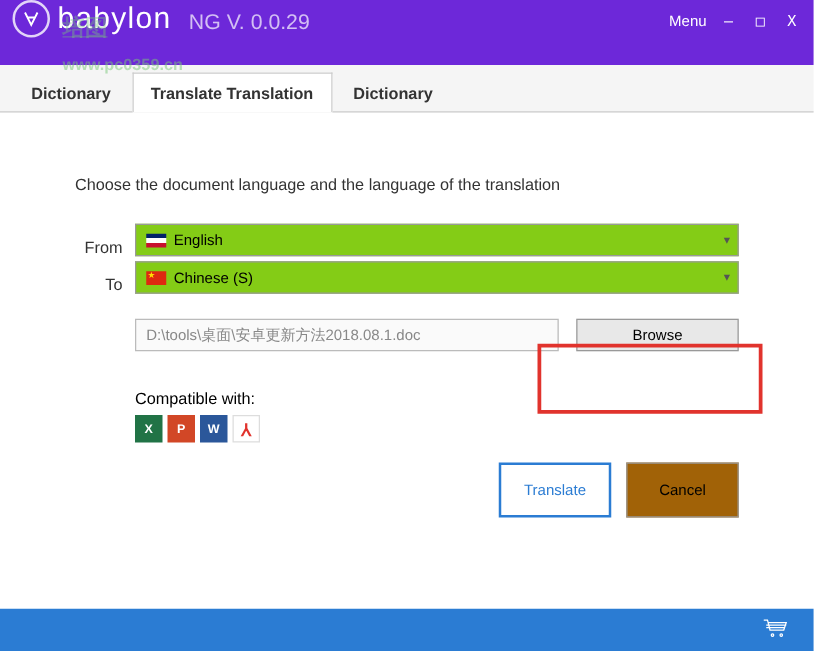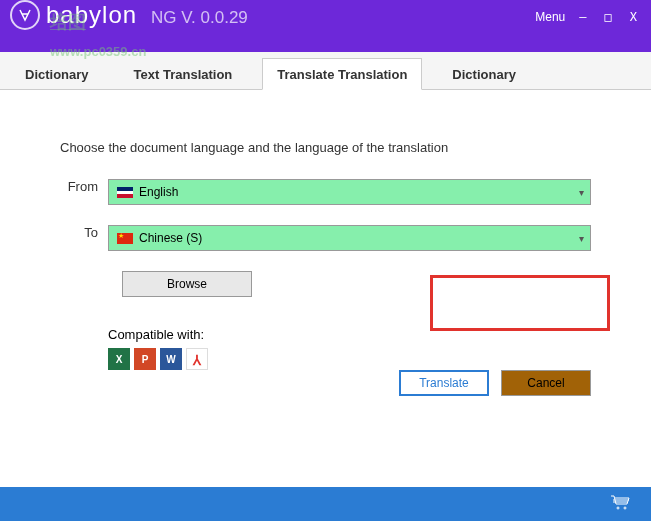--- a/index.html
+++ b/index.html
@@ -8,30 +8,30 @@
 .titlebar { height: 52px; background: #6d28d9; display: flex; align-items: flex-start; padding: 0 10px; position: relative; }
 .logo-area { display: flex; align-items: center; gap: 6px; }
 .logo-icon { width: 30px; height: 30px; border: 2px solid rgba(255,255,255,0.8); border-radius: 50%; display: flex; align-items: center; justify-content: center; color: #fff; font-size: 16px; }
 .logo-text { color: #fff; font-size: 24px; font-weight: 300; letter-spacing: 1px; }
 .version { color: rgba(255,255,255,0.7); font-size: 17px; margin-left: 8px; margin-top: 6px; }
 .watermark { position: absolute; left: 50px; top: 10px; color: rgba(120,200,120,0.4); font-size: 18px; font-weight: bold; pointer-events: none; text-decoration: underline; }
 .watermark2 { position: absolute; left: 50px; top: 44px; color: rgba(120,200,120,0.5); font-size: 13px; font-weight: bold; pointer-events: none; }
 .win-controls { position: absolute; right: 10px; top: 8px; display: flex; align-items: center; gap: 10px; color: #fff; font-size: 12px; }
 .win-btn { cursor: pointer; padding: 2px 4px; font-family: monospace; }
 
-.tabbar { height: 38px; background: #f5f5f5; border-bottom: 1px solid #ccc; display: flex; padding: 6px 10px 0 10px; gap: 15px; }
+.tabbar { height: 38px; background: #f5f5f5; border-bottom: 1px solid #ccc; display: flex; padding: 6px 10px 0 10px; gap: 2px; }
 .tab { padding: 8px 14px; font-size: 13px; font-weight: bold; color: #333; border: 1px solid transparent; cursor: pointer; }
 .tab.active { background: #fff; border: 1px solid #ccc; border-bottom: 1px solid #fff; margin-bottom: -1px; }
 
 .content { padding: 50px 60px 20px 60px; }
 .instruction { font-size: 13px; color: #333; margin-bottom: 24px; }
 
-.form-row { display: flex; align-items: flex-start; margin-bottom: 20px; }
+.form-row { display: flex; align-items: flex-end; margin-bottom: 4px; }
 .form-label { width: 48px; text-align: right; padding-right: 10px; font-size: 13px; color: #333; }
-.lang-select { flex: 1; height: 26px; border: 1px solid #999; background: #86efac; display: flex; align-items: center; padding: 0 8px; position: relative; cursor: pointer; }
+.lang-select { flex: 1; height: 26px; border: 1px solid #999; background: #84cc16; display: flex; align-items: center; padding: 0 8px; position: relative; cursor: pointer; }
 .lang-select .flag { width: 16px; height: 11px; margin-right: 6px; }
 .lang-select .arrow { position: absolute; right: 6px; font-size: 10px; color: #555; }
 .flag-uk { background: linear-gradient(#012169 33%, #fff 33% 66%, #c8102e 66%); }
 .flag-cn { background: #de2910; position: relative; }
 .flag-cn::after { content: "★"; color: #ffde00; font-size: 7px; position: absolute; left: 1px; top: -1px; }
 
 .file-row { display: flex; align-items: center; margin-top: 20px; margin-left: 48px; }
 .file-path { flex: 1; height: 26px; border: 1px solid #bbb; background: #fafafa; padding: 0 8px; display: flex; align-items: center; color: #888; font-size: 12px; }
 .browse-btn { width: 130px; height: 26px; margin-left: 14px; background: #e8e8e8; border: 1px solid #999; cursor: pointer; font-size: 12px; }
 .highlight-box { position: absolute; border: 3px solid #e1332d; pointer-events: none; }
@@ -39,21 +39,21 @@
 .compat-section { margin-left: 48px; margin-top: 30px; }
 .compat-label { font-size: 13px; margin-bottom: 6px; }
 .compat-icons { display: flex; gap: 4px; }
 .app-icon { width: 22px; height: 22px; display: flex; align-items: center; justify-content: center; color: #fff; font-size: 10px; font-weight: bold; }
 .xl { background: #217346; }
 .pp { background: #d24726; }
 .wd { background: #2b579a; }
 .pdf { background: #fff; color: #e1332d; border: 1px solid #ddd; font-size: 14px; }
 
 .action-row { position: absolute; right: 60px; top: 370px; display: flex; gap: 12px; }
-.action-btn { width: 90px; height: 26px; border: 1px solid #999; cursor: pointer; font-size: 12px; }
+.action-btn { width: 90px; height: 44px; border: 1px solid #999; cursor: pointer; font-size: 12px; }
 .translate-btn { background: #fff; border: 2px solid #2b7cd3; color: #2b7cd3; }
 .cancel-btn { background: #a16207; }
 
 .footer { position: absolute; bottom: 0; left: 0; right: 0; height: 34px; background: #2b7cd3; display: flex; align-items: center; justify-content: flex-end; padding: 0 20px; }
 .cart-icon { color: #fff; font-size: 18px; cursor: pointer; }
 </style>
 </head>
 <body>
 
 <div class="titlebar">
@@ -73,21 +73,20 @@
   <div class="win-controls">
     <span>Menu</span>
     <span class="win-btn">—</span>
     <span class="win-btn">□</span>
     <span class="win-btn">X</span>
   </div>
 </div>
 
 <div class="tabbar">
   <div class="tab">Dictionary</div>
-  <div class="tab">Text Translation</div>
   <div class="tab active">Translate Translation</div>
   <div class="tab">Dictionary</div>
 </div>
 
 <div class="content">
   <div class="instruction">Choose the document language and the language of the translation</div>
 
   <div class="form-row">
     <div class="form-label">From</div>
     <div class="lang-select">
@@ -100,20 +99,23 @@
   <div class="form-row">
     <div class="form-label">To</div>
     <div class="lang-select">
       <div class="flag flag-cn"></div>
       <span>Chinese (S)</span>
       <span class="arrow">▾</span>
     </div>
   </div>
 
   <div class="file-row">
+    <div class="file-path">
+      <span>D:\tools\桌面\安卓更新方法2018.08.1.doc</span>
+    </div>
     <button class="browse-btn">Browse</button>
   </div>
 
   <div class="compat-section">
     <div class="compat-label">Compatible with:</div>
     <div class="compat-icons">
       <div class="app-icon xl">X</div>
       <div class="app-icon pp">P</div>
       <div class="app-icon wd">W</div>
       <div class="app-icon pdf">⅄</div>

